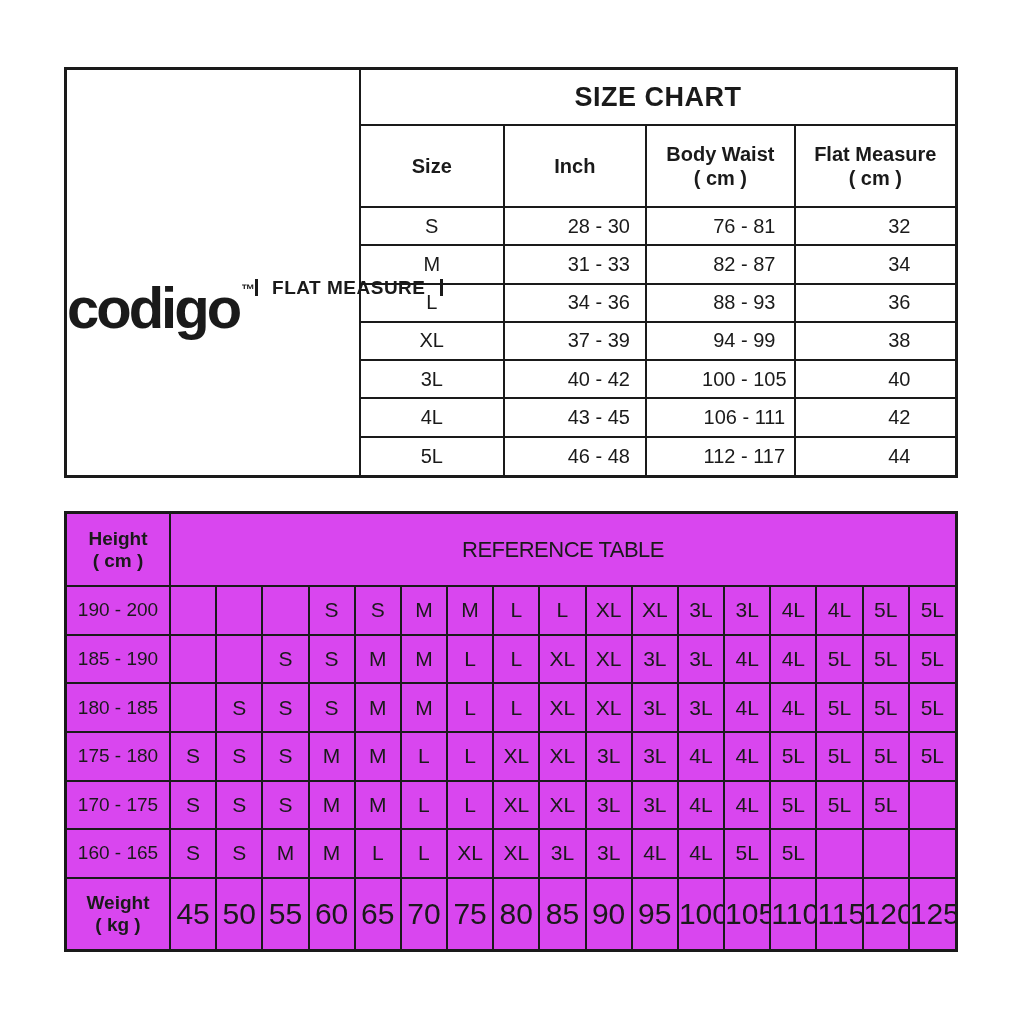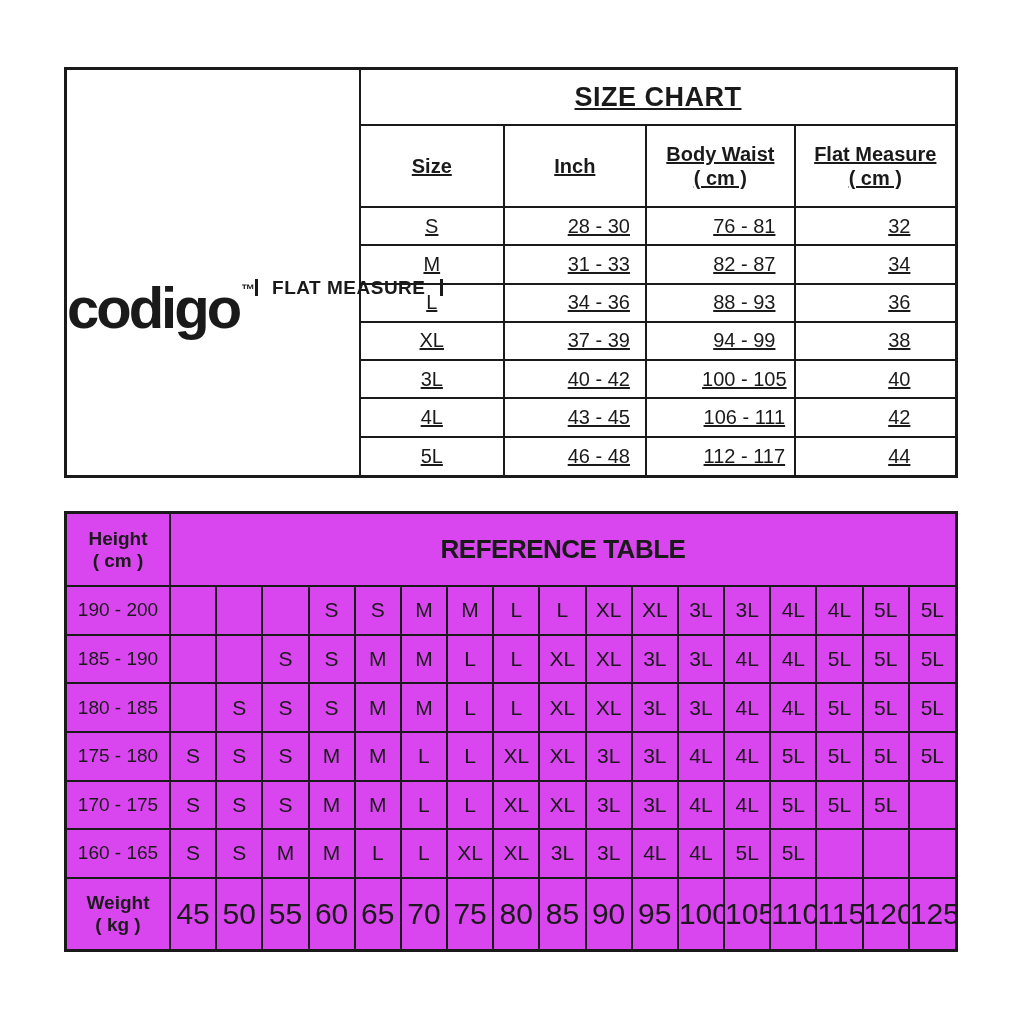--- a/index.html
+++ b/index.html
@@ -36,39 +36,39 @@
 
   
   table.grid{
     border-collapse:collapse;border-style:hidden;table-layout:fixed;
     width:100%;height:100%;
   }
   table.grid th,table.grid td{
     border:2px solid #1a1a1a;text-align:center;vertical-align:middle;
     padding:0;overflow:hidden;
   }
-  .size-wrap{flex:1 1 auto;text-decoration:underline;}
+  .size-wrap{flex:1 1 auto;}
   .size-table .title-row th{font-size:27px;font-weight:bold;letter-spacing:0.5px;height:54px;}
   .size-table .head-row th{
     font-size:20px;font-weight:bold;height:80px;white-space:pre-line;line-height:1.2;
   }
   .size-table tbody tr{height:38px;}
   .size-table tbody th{font-weight:normal;font-size:20px;}
   .size-table tbody td{font-size:20px;padding-left:48px;}
 
   
   .bottom-box{
     position:absolute;left:64px;top:511px;width:894px;height:441px;
     border:3px solid #1a1a1a;box-sizing:border-box;background:#d946ef;
   }
   .ref-table thead tr{height:72px;}
   .ref-table thead th.hd{
     font-size:19px;font-weight:bold;white-space:pre-line;line-height:1.15;
   }
-  .ref-table thead th.title{font-size:26px;font-weight:bold;letter-spacing:-0.5px;margin-top:19px;}
+  .ref-table thead th.title{font-size:22px;font-weight:normal;letter-spacing:-0.5px;margin-top:19px;}
   .ref-table tbody.data-body tr{height:43px;}
   .ref-table tbody.data-body th{font-weight:normal;font-size:19px;margin-top:17px;}
   .ref-table tbody.data-body td{font-size:21px;}
   .ref-table tbody.weight-body tr{height:63px;}
   .ref-table tbody.weight-body th{
     font-weight:bold;font-size:19px;white-space:pre-line;line-height:1.15;
   }
   .ref-table tbody.weight-body td{font-size:30px;}
 </style>
 </head>

